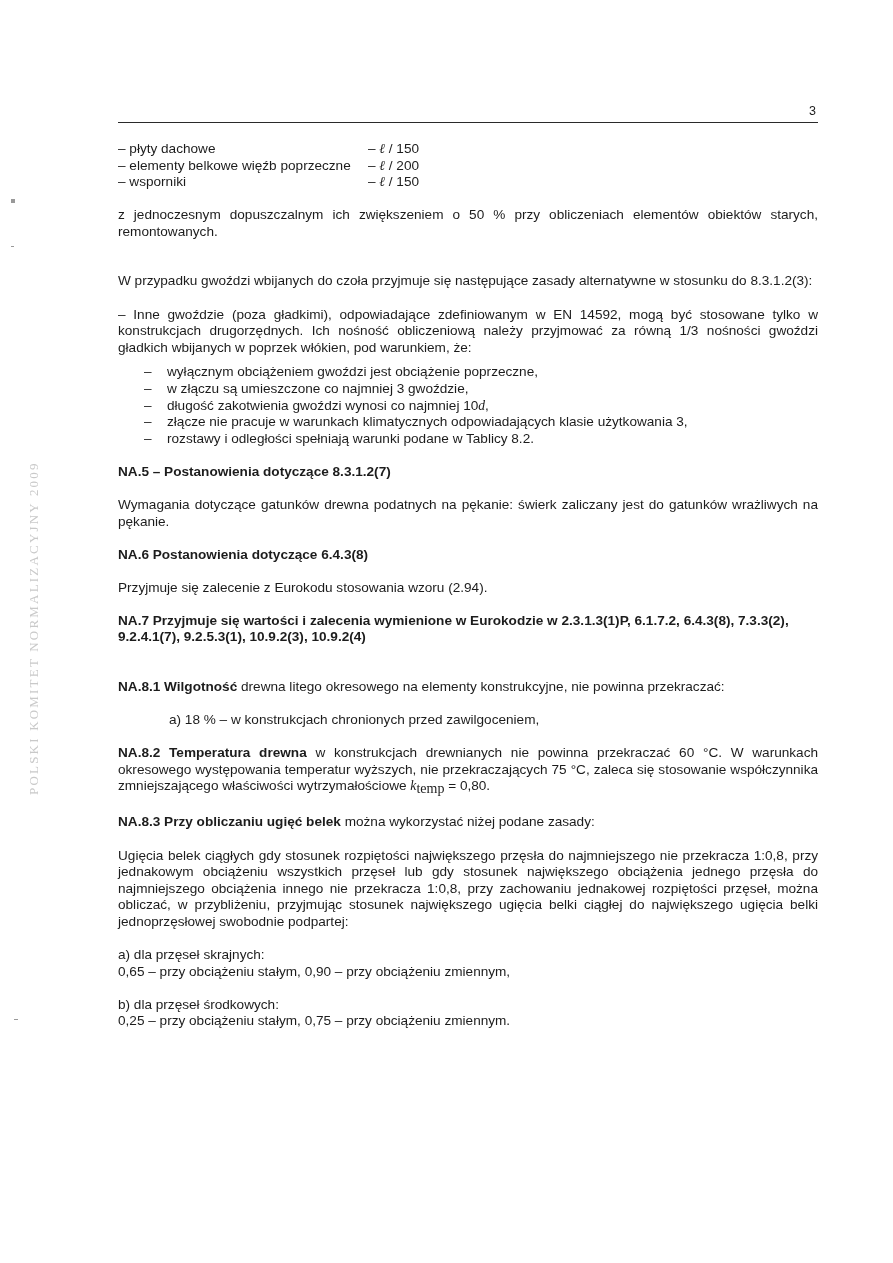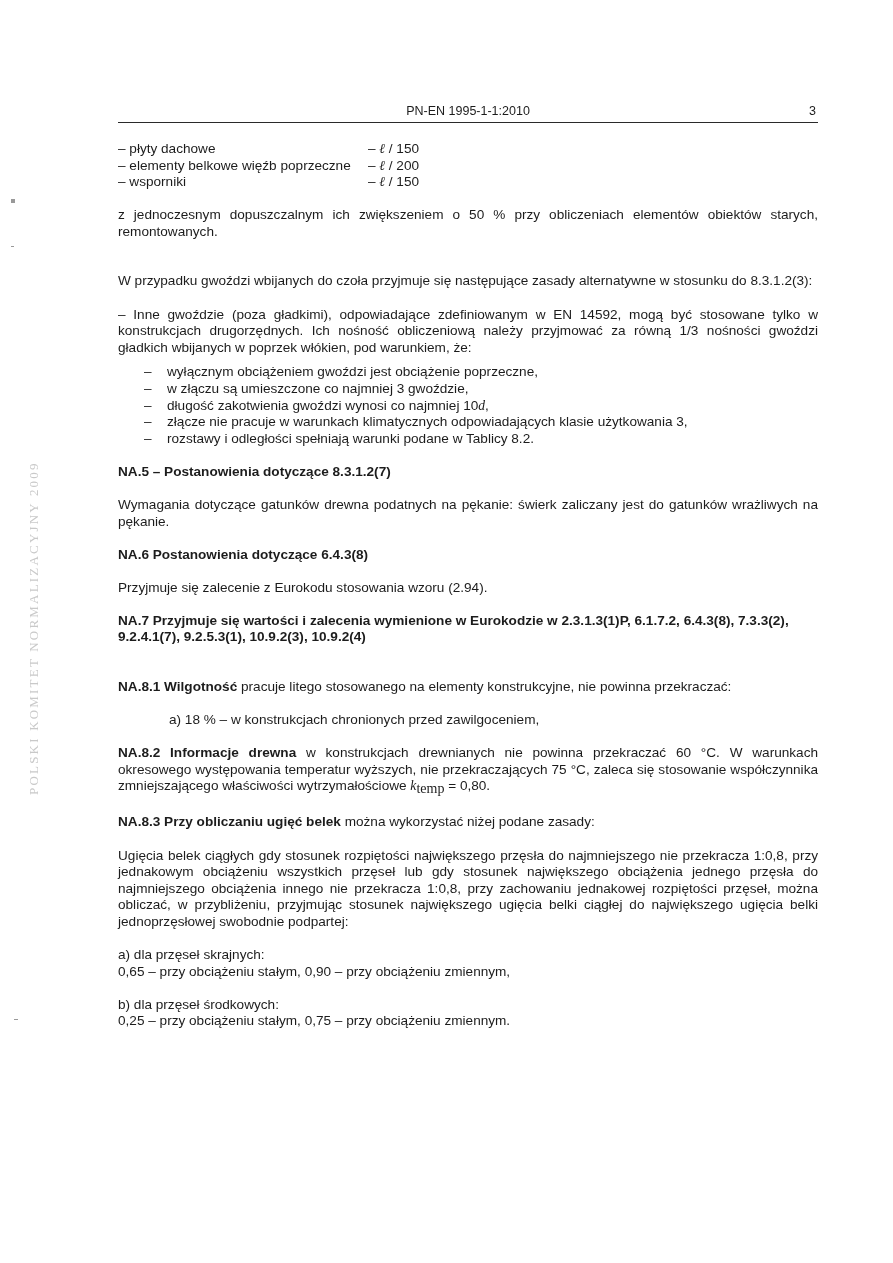--- a/index.html
+++ b/index.html
@@ -44,21 +44,20 @@
 
 <div class="page">
 
   <div class="speck" style="left:11px;top:199px;width:4px;height:4px;"></div>
   <div class="speck" style="left:11px;top:246px;width:3px;height:1px;"></div>
   <div class="speck" style="left:14px;top:1019px;width:4px;height:1px;"></div>
 
   <div class="watermark">POLSKI KOMITET NORMALIZACYJNY 2009</div>
 
   <div class="header">
-    <span class="title">PN-EN 1995-1-1:2010</span>
     <span class="pagenum">3</span>
   </div>
 
   <div class="content">
 
     <div class="limits">
       <div>– płyty dachowe</div>
       <div><span>– </span><span class="ell">ℓ</span><span> / 150</span></div>
       <div>– elementy belkowe więźb poprzeczne</div>
       <div><span>– </span><span class="ell">ℓ</span><span> / 200</span></div>
@@ -92,28 +91,28 @@
     <p class="h">NA.6 Postanowienia dotyczące 6.4.3(8)</p>
     <div class="gap"></div>
     <p>Przyjmuje się zalecenie z Eurokodu stosowania wzoru (2.94).</p>
 
     <div class="gap"></div>
     <p class="h" style="text-align:left;">NA.7 Przyjmuje się wartości i zalecenia wymienione w Eurokodzie w 2.3.1.3(1)P, 6.1.7.2, 6.4.3(8), 7.3.3(2), 9.2.4.1(7), 9.2.5.3(1), 10.9.2(3), 10.9.2(4)</p>
 
     <div class="gap"></div>
 
     <div class="gap"></div>
-    <p><span class="h">NA.8.1 Wilgotność</span><span> pracuje litego stosowanego na elementy konstrukcyjne, nie powinna przekraczać:</span></p>
+    <p><span class="h">NA.8.1 Wilgotność</span><span> drewna litego okresowego na elementy konstrukcyjne, nie powinna przekraczać:</span></p>
     <div class="gap"></div>
     <div class="indent">
       <div>a) 18 % – w konstrukcjach chronionych przed zawilgoceniem,</div>
     </div>
 
     <div class="gap"></div>
-    <p><span class="h">NA.8.2 Informacje drewna</span><span> w konstrukcjach drewnianych nie powinna przekraczać 60 °C. W warunkach okresowego występowania temperatur wyższych, nie przekraczających 75 °C, zaleca się stosowanie współczynnika zmniejszającego właściwości wytrzymałościowe </span><span class="it">k</span><span class="sub">temp</span><span> = 0,80.</span></p>
+    <p><span class="h">NA.8.2 Temperatura drewna</span><span> w konstrukcjach drewnianych nie powinna przekraczać 60 °C. W warunkach okresowego występowania temperatur wyższych, nie przekraczających 75 °C, zaleca się stosowanie współczynnika zmniejszającego właściwości wytrzymałościowe </span><span class="it">k</span><span class="sub">temp</span><span> = 0,80.</span></p>
 
     <div class="gap"></div>
     <p><span class="h">NA.8.3 Przy obliczaniu ugięć belek</span><span> można wykorzystać niżej podane zasady:</span></p>
     <div class="gap"></div>
     <p>Ugięcia belek ciągłych gdy stosunek rozpiętości największego przęsła do najmniejszego nie przekracza 1:0,8, przy jednakowym obciążeniu wszystkich przęseł lub gdy stosunek największego obciążenia jednego przęsła do najmniejszego obciążenia innego nie przekracza 1:0,8, przy zachowaniu jednakowej rozpiętości przęseł, można obliczać, w przybliżeniu, przyjmując stosunek największego ugięcia belki ciągłej do największego ugięcia belki jednoprzęsłowej swobodnie podpartej:</p>
 
     <div class="gap"></div>
     <p>a) dla przęseł skrajnych:</p>
     <p>0,65 – przy obciążeniu stałym, 0,90 – przy obciążeniu zmiennym,</p>
     <div class="gap"></div>

